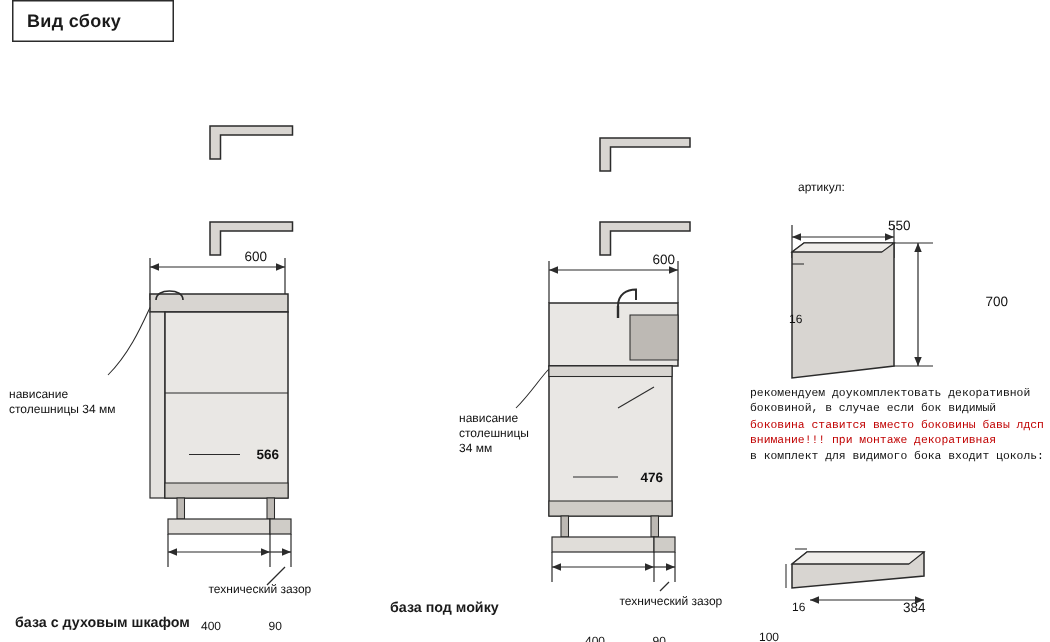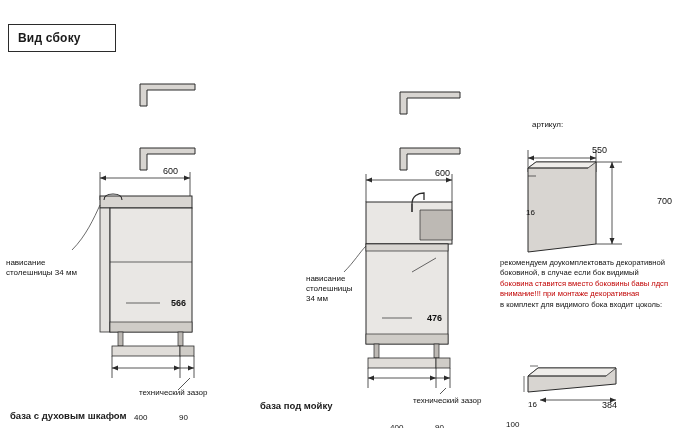--- a/index.html
+++ b/index.html
@@ -14,21 +14,21 @@
   #stage {
     position: relative;
     width: 700px;
     height: 428px;
     overflow: hidden;
     background: #ffffff;
   }
   .abs { position: absolute; }
   .title-box {
     left: 8px;
-    top: 24px;
+    top: 0;
     width: 108px;
     height: 28px;
     border: 1px solid #2b2b2b;
     box-sizing: border-box;
     display: flex;
     align-items: center;
     padding-left: 9px;
     font-size: 12px;
     font-weight: bold;
     letter-spacing: 0.2px;
@@ -52,20 +52,21 @@
   }
   .dim-s {
     font-size: 8px;
     color: #111;
     margin-top: 44px;
   }
   .note {
     font-size: 7.6px;
     line-height: 10.4px;
     color: #111;
+    font-family: Liberation Mono, monospace;
   }
   .note .red { color: #c00000; }
   svg { display: block; }
 </style>
 </head>
 <body>
 
 <div id="stage">
 
   <div class="abs title-box">

